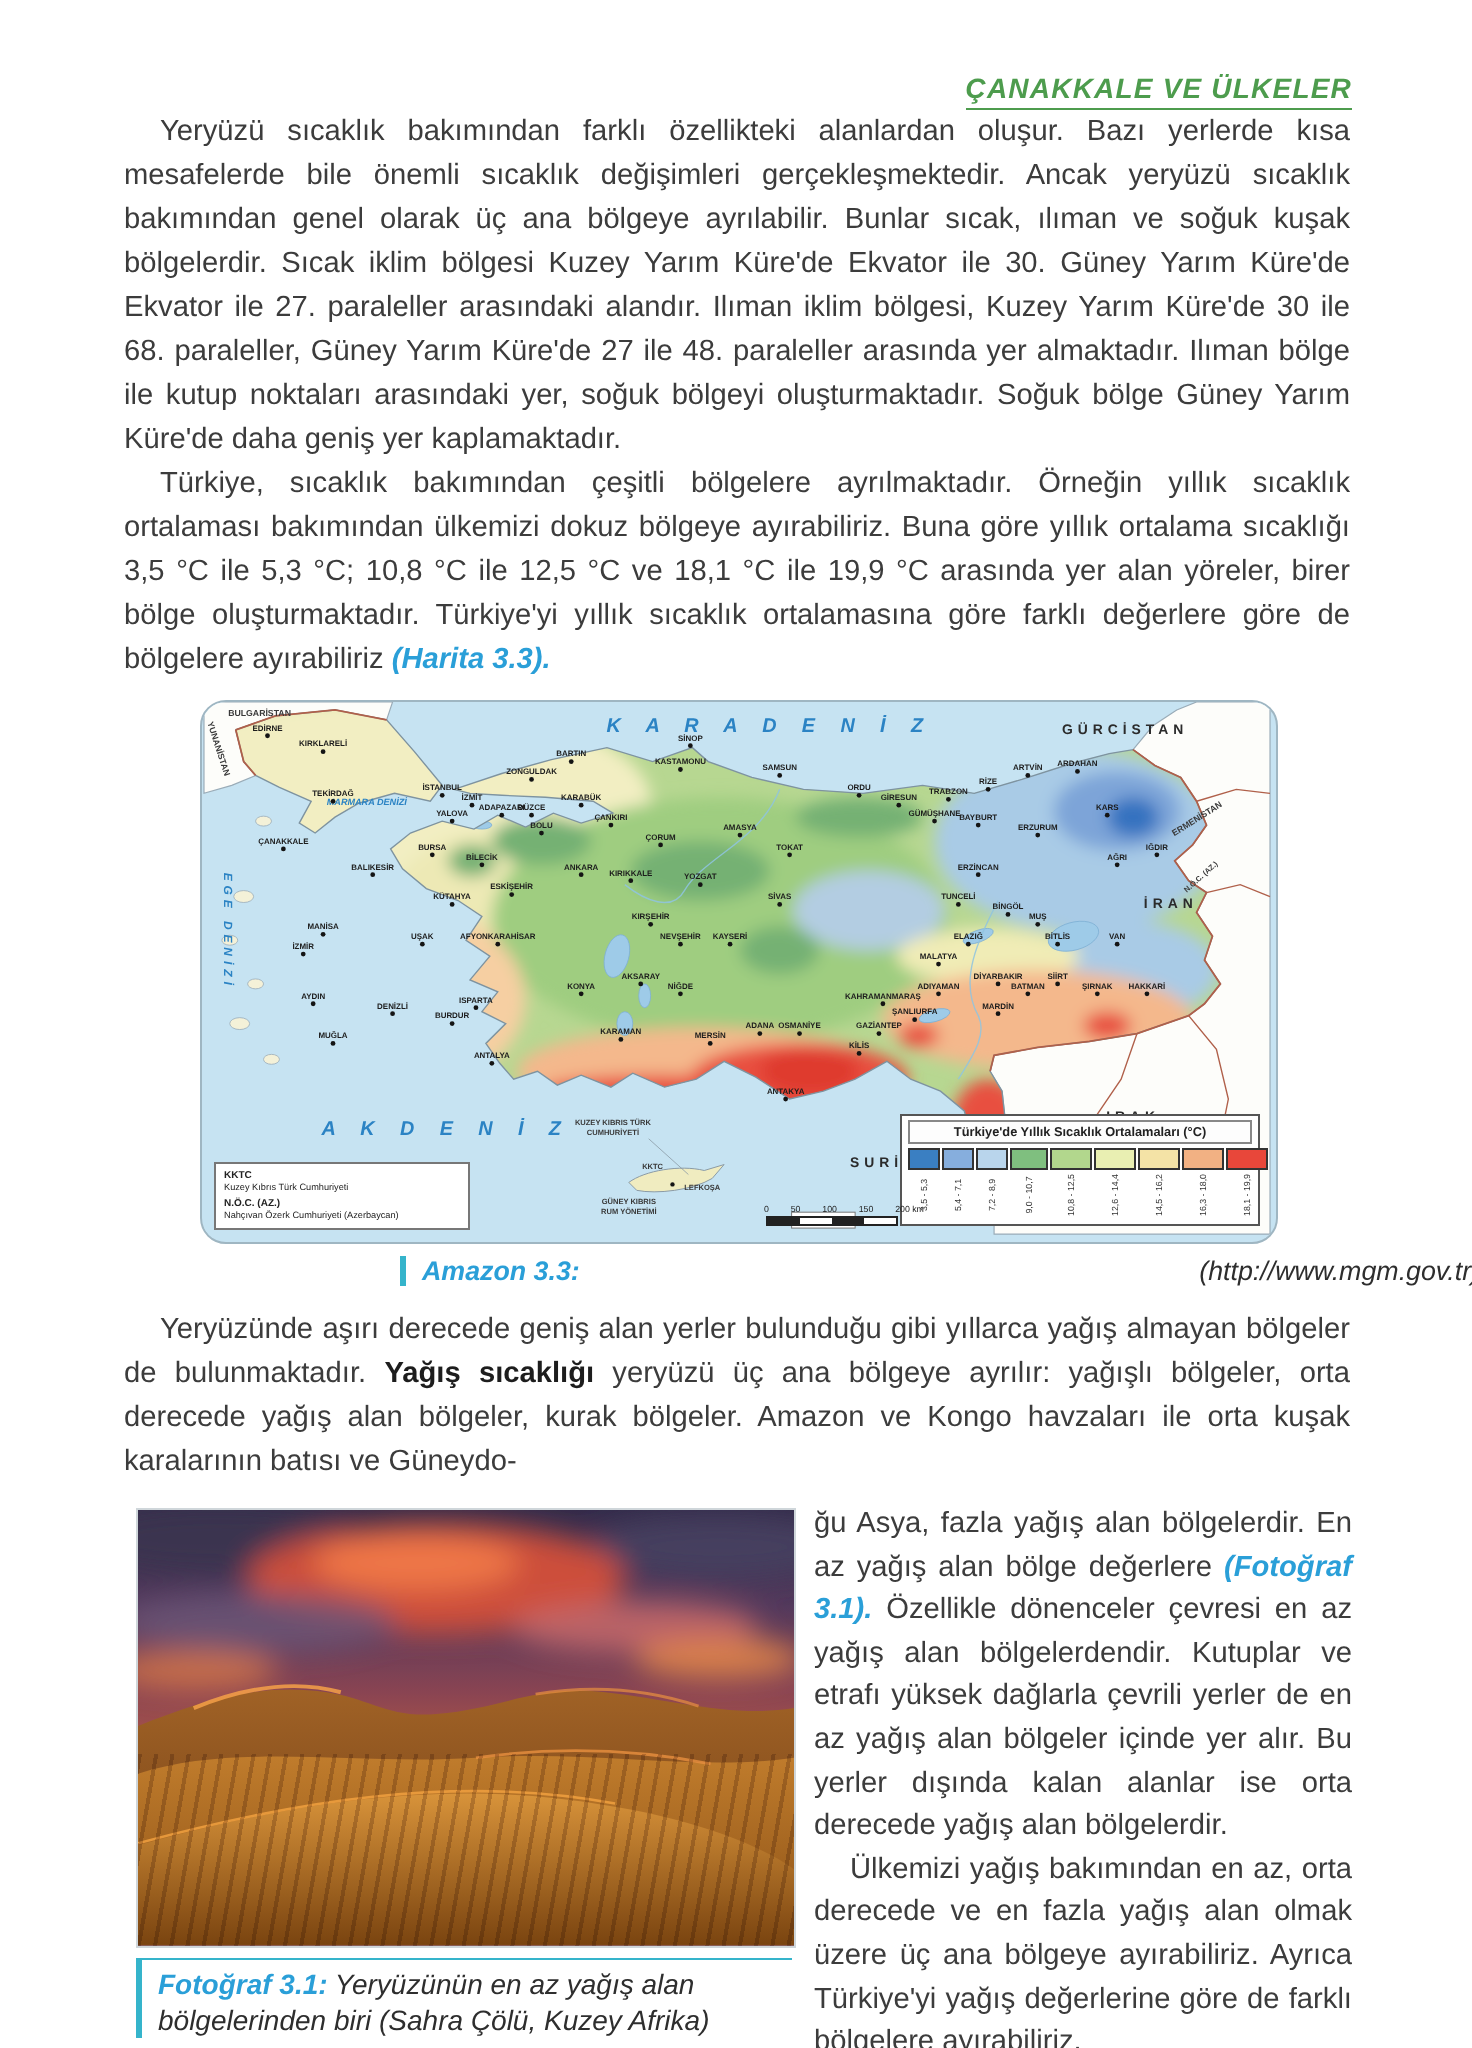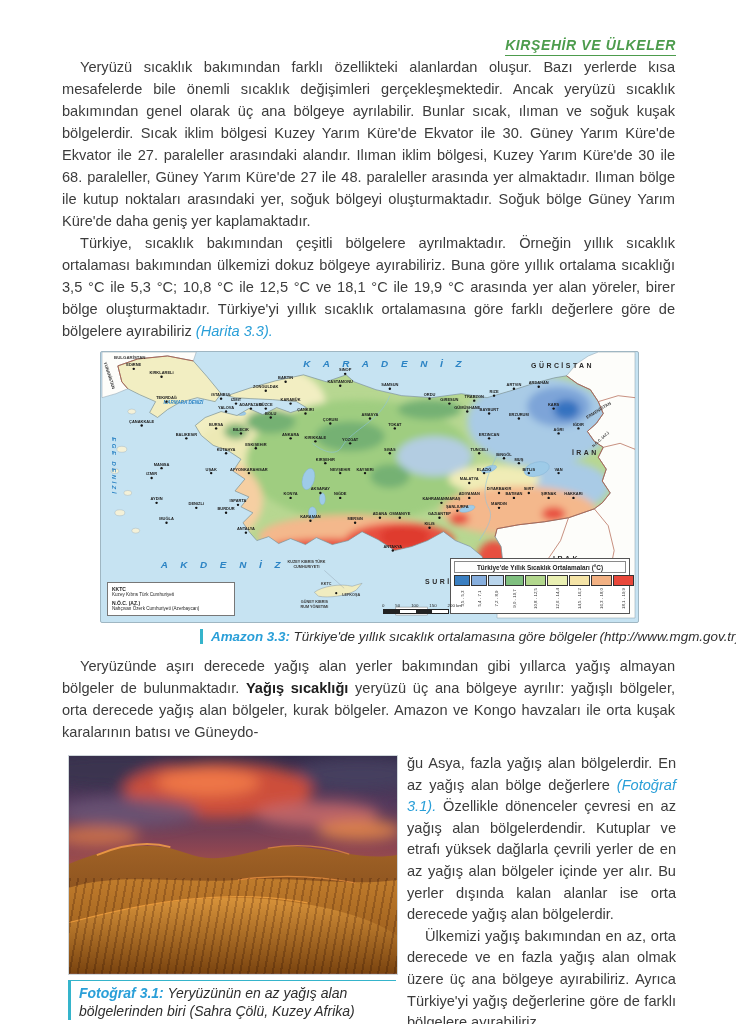--- a/index.html
+++ b/index.html
@@ -4,26 +4,26 @@
 <style>
   html,body{margin:0;padding:0;background:#fff;}
   .page{position:relative;width:736px;height:1024px;background:#fff;overflow:hidden;
         font-family:"Liberation Sans", sans-serif;color:#3c3c3c;}
   .header-row{text-align:right;padding:36px 60px 0 0;}
   .chapter{display:inline-block;color:#4d9c4d;font-weight:bold;font-style:italic;
            font-size:14px;letter-spacing:.6px;border-bottom:1.5px solid #4d9c4d;padding-bottom:2px;}
   p.body{margin:0 61px 0 62px;font-size:14.6px;line-height:22px;text-align:justify;}
   p.ind{text-indent:18px;}
   .sp{margin-top:17px;}
-  .ref{color:#2a9fd8;font-weight:normal;font-style:italic;}
+  .ref{color:#2a9fd8;font-weight:bold;font-style:italic;}
   b{color:#1d1d1d;}
 
   
   .map-fig{margin:8px 0 0 100px;width:537px;}
-  .map-box{position:relative;width:537px;height:270px;border:1px solid #9fb6c2;border-radius:2px;
+  .map-box{position:relative;width:537px;height:270px;border:1px solid #9fb6c2;border-radius:13px;
            background:#c6e3f2;overflow:hidden;}
   .map-box svg{display:block;}
   .city-dot{fill:#141414;}
   .city-label{font-size:4px;font-weight:600;fill:#1c1c1c;text-anchor:middle;}
   .sea-big{font-size:10px;font-weight:bold;font-style:italic;fill:#2b83c4;letter-spacing:5px;text-anchor:middle;}
   .sea-tiny{font-size:4.6px;font-weight:bold;font-style:italic;fill:#2b83c4;text-anchor:middle;}
   .sea-ege{font-size:6px;font-weight:bold;font-style:italic;fill:#2b83c4;letter-spacing:2.5px;}
   .country-md{font-size:7px;font-weight:bold;fill:#2b2b2b;letter-spacing:2.5px;text-anchor:middle;}
   .country-xs{font-size:4.4px;font-weight:bold;fill:#3a3a3a;text-anchor:middle;}
   .country-xxs{font-size:3.8px;font-weight:600;fill:#3a3a3a;text-anchor:middle;}
@@ -68,21 +68,21 @@
              padding:3px 0 0 8px;font-size:14px;line-height:18px;}
   .col-text{flex:1;}
   .col-text p.body{margin:0;line-height:21.6px;}
 </style>
 </head>
 <body>
 
 <div class="page">
 
   <div class="header-row">
-    <span class="chapter">KIRŞEHİR VE ÜLKELER</span>
+    <span class="chapter">ÇANAKKALE VE ÜLKELER</span>
   </div>
 
   <p class="body ind sp">Yeryüzü sıcaklık bakımından farklı özellikteki alanlardan oluşur. Bazı yerlerde kısa mesafelerde bile önemli sıcaklık değişimleri gerçekleşmektedir. Ancak yeryüzü sıcaklık bakımından genel olarak üç ana bölgeye ayrılabilir. Bunlar sıcak, ılıman ve soğuk kuşak bölgelerdir. Sıcak iklim bölgesi Kuzey Yarım Küre'de Ekvator ile 30. Güney Yarım Küre'de Ekvator ile 27. paraleller arasındaki alandır. Ilıman iklim bölgesi, Kuzey Yarım Küre'de 30 ile 68. paraleller, Güney Yarım Küre'de 27 ile 48. paraleller arasında yer almaktadır. Ilıman bölge ile kutup noktaları arasındaki yer, soğuk bölgeyi oluşturmaktadır. Soğuk bölge Güney Yarım Küre'de daha geniş yer kaplamaktadır.</p>
 
   <p class="body ind"><span>Türkiye, sıcaklık bakımından çeşitli bölgelere ayrılmaktadır. Örneğin yıllık sıcaklık ortalaması bakımından ülkemizi dokuz bölgeye ayırabiliriz. Buna göre yıllık ortalama sıcaklığı 3,5 °C ile 5,3 °C; 10,8 °C ile 12,5 °C ve 18,1 °C ile 19,9 °C arasında yer alan yöreler, birer bölge oluşturmaktadır. Türkiye'yi yıllık sıcaklık ortalamasına göre farklı değerlere göre de bölgelere ayırabiliriz </span><span class="ref">(Harita 3.3).</span></p>
 
   <figure class="map-fig" style="margin-top:9px;">
     <div class="map-box">
       <svg id="mapsvg" width="535" height="268" viewBox="0 0 537 270">
         <defs>
@@ -610,26 +610,25 @@
             <i></i>
             <i></i>
             <i></i>
             <i></i>
           </div>
       </div>
     </div>
 
     <figcaption class="cap">
       <span class="cap-label">Amazon 3.3:</span>
-      <span class="cap-text"> Türkiye'de yıllık sıcaklık ortalamasına göre bölgeler</span>
       <span class="cap-src">(http://www.mgm.gov.tr)</span>
     </figcaption>
   </figure>
 
-  <p class="body ind" style="margin-top:11px;"><span>Yeryüzünde aşırı derecede yağış alan yerler bakımından gibi yıllarca yağış almayan bölgeler de bulunmaktadır. </span><b>Yağış sıcaklığı</b><span> yeryüzü üç ana bölgeye ayrılır: yağışlı bölgeler, orta derecede yağış alan bölgeler, kurak bölgeler. Amazon ve Kongo havzaları ile orta kuşak karalarının batısı ve Güneydo-</span></p>
+  <p class="body ind" style="margin-top:11px;"><span>Yeryüzünde aşırı derecede geniş alan yerler bulunduğu gibi yıllarca yağış almayan bölgeler de bulunmaktadır. </span><b>Yağış sıcaklığı</b><span> yeryüzü üç ana bölgeye ayrılır: yağışlı bölgeler, orta derecede yağış alan bölgeler, kurak bölgeler. Amazon ve Kongo havzaları ile orta kuşak karalarının batısı ve Güneydo-</span></p>
 
   <div class="two-col">
     <figure class="photo-fig" style="margin:2px 0 0 0;">
       <div class="photo">
         <svg width="328" height="218" viewBox="0 0 330 218">
           <defs>
             <filter id="cl" x="-40%" y="-40%" width="180%" height="180%">
                 <feGaussianBlur stdDeviation="7"></feGaussianBlur>
               </filter>
             <linearGradient id="dF" x1="0" y1="0" x2="0" y2="1">

